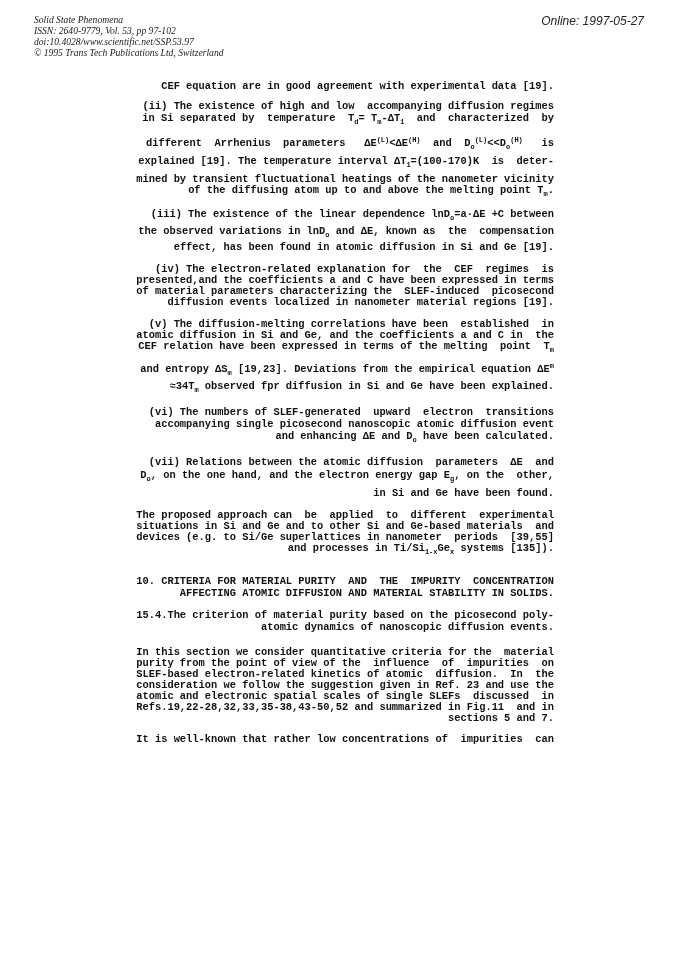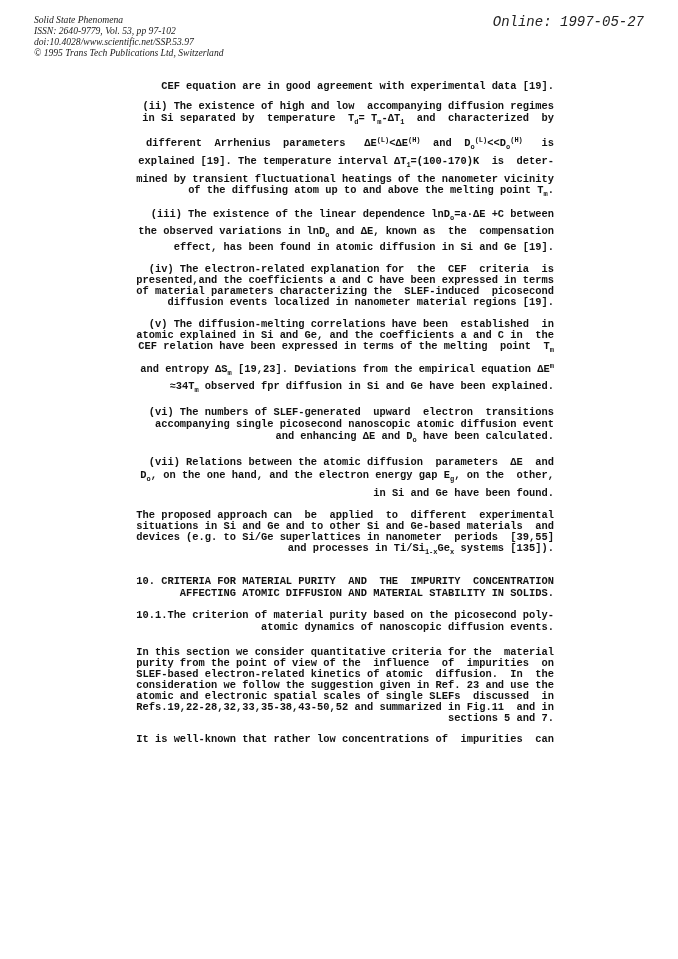--- a/index.html
+++ b/index.html
@@ -1,18 +1,18 @@
 <!DOCTYPE html>
 <html><head>
 <meta charset="utf-8">
 <style>
   html, body { margin: 0; padding: 0; background: #ffffff; }
   body { width: 678px; height: 959px; position: relative; overflow: hidden; color: #111; }
   .header { position: absolute; left: 34px; top: 14px; font-family: "Liberation Serif", serif; font-style: italic; font-size: 9.6px; line-height: 11px; color: #222; }
-  .online { position: absolute; right: 34px; top: 14px; font-family: Liberation Mono, monospace; font-style: italic; font-size: 14px; color: #222; }
+  .online { position: absolute; right: 34px; top: 14px; font-family: Liberation Sans, sans-serif; font-style: italic; font-size: 12px; color: #222; }
   .body { position: absolute; left: 108px; width: 446px; font-family: "Liberation Mono", monospace; font-weight: bold; font-size: 10.4px; color: #111; }
   .p { position: absolute; left: 0; width: 446px; line-height: 12px; white-space: pre; text-align: right; }
   sub, sup { font-size: 7px; line-height: 0; }
   sub { vertical-align: -3px; }
   sup { vertical-align: 4px; }
 </style>
 </head>
 <body>
 
 <div class="header">
@@ -35,29 +35,29 @@
     <div class="p" style="top:184px">of the diffusing atom up to and above the melting point T<sub>m</sub>.</div>
   </div>
 
   <div>
     <div class="p" style="top:208px">  (iii) The existence of the linear dependence lnD<sub>o</sub>=a·ΔE +C between</div>
     <div class="p" style="top:225px">the observed variations in lnD<sub>o</sub> and ΔE, known as  the  compensation</div>
     <div class="p" style="top:241px">effect, has been found in atomic diffusion in Si and Ge [19].</div>
   </div>
 
   <div>
-    <div class="p" style="top:263px">  (iv) The electron-related explanation for  the  CEF  criteria  is</div>
+    <div class="p" style="top:263px">  (iv) The electron-related explanation for  the  CEF  regimes  is</div>
     <div class="p" style="top:274px">presented,and the coefficients a and C have been expressed in terms</div>
     <div class="p" style="top:285px">of material parameters characterizing the  SLEF-induced  picosecond</div>
     <div class="p" style="top:296px">diffusion events localized in nanometer material regions [19].</div>
   </div>
 
   <div>
     <div class="p" style="top:318px">  (v) The diffusion-melting correlations have been  established  in</div>
-    <div class="p" style="top:329px">atomic explained in Si and Ge, and the coefficients a and C in  the</div>
+    <div class="p" style="top:329px">atomic diffusion in Si and Ge, and the coefficients a and C in  the</div>
     <div class="p" style="top:340px">CEF relation have been expressed in terms of the melting  point  T<sub>m</sub></div>
     <div class="p" style="top:363px">and entropy ΔS<sub>m</sub> [19,23]. Deviations from the empirical equation ΔE<sup>m</sup></div>
     <div class="p" style="top:380px">≈34T<sub>m</sub> observed fpr diffusion in Si and Ge have been explained.</div>
   </div>
 
   <div>
     <div class="p" style="top:406px">  (vi) The numbers of SLEF-generated  upward  electron  transitions</div>
     <div class="p" style="top:418px">accompanying single picosecond nanoscopic atomic diffusion event</div>
     <div class="p" style="top:430px">and enhancing ΔE and D<sub>o</sub> have been calculated.</div>
   </div>
@@ -74,21 +74,21 @@
     <div class="p" style="top:531px">devices (e.g. to Si/Ge superlattices in nanometer  periods  [39,55]</div>
     <div class="p" style="top:542px">and processes in Ti/Si<sub>1-x</sub>Ge<sub>x</sub> systems [135]).</div>
   </div>
 
   <div>
     <div class="p" style="top:575px">10. CRITERIA FOR MATERIAL PURITY  AND  THE  IMPURITY  CONCENTRATION</div>
     <div class="p" style="top:587px">    AFFECTING ATOMIC DIFFUSION AND MATERIAL STABILITY IN SOLIDS.</div>
   </div>
 
   <div>
-    <div class="p" style="top:609px">10.1.The criterion of material purity based on the picosecond poly-</div>
+    <div class="p" style="top:609px">15.4.The criterion of material purity based on the picosecond poly-</div>
     <div class="p" style="top:621px">    atomic dynamics of nanoscopic diffusion events.</div>
   </div>
 
   <div>
     <div class="p" style="top:646px">In this section we consider quantitative criteria for the  material</div>
     <div class="p" style="top:657px">purity from the point of view of the  influence  of  impurities  on</div>
     <div class="p" style="top:668px">SLEF-based electron-related kinetics of atomic  diffusion.  In  the</div>
     <div class="p" style="top:679px">consideration we follow the suggestion given in Ref. 23 and use the</div>
     <div class="p" style="top:690px">atomic and electronic spatial scales of single SLEFs  discussed  in</div>
     <div class="p" style="top:701px">Refs.19,22-28,32,33,35-38,43-50,52 and summarized in Fig.11  and in</div>

